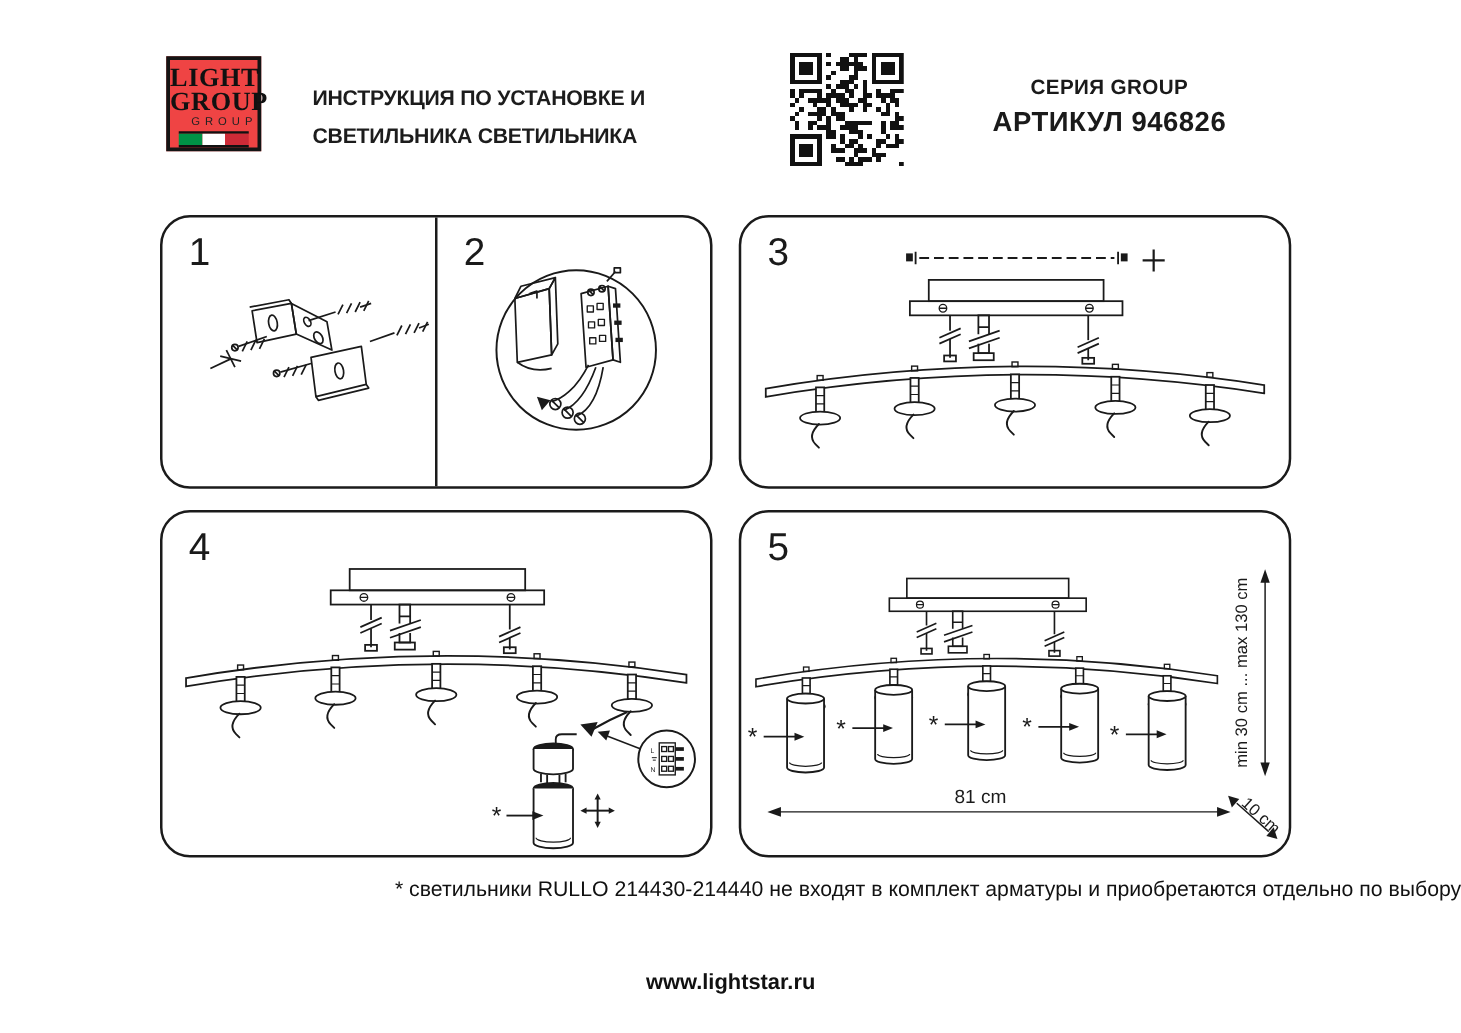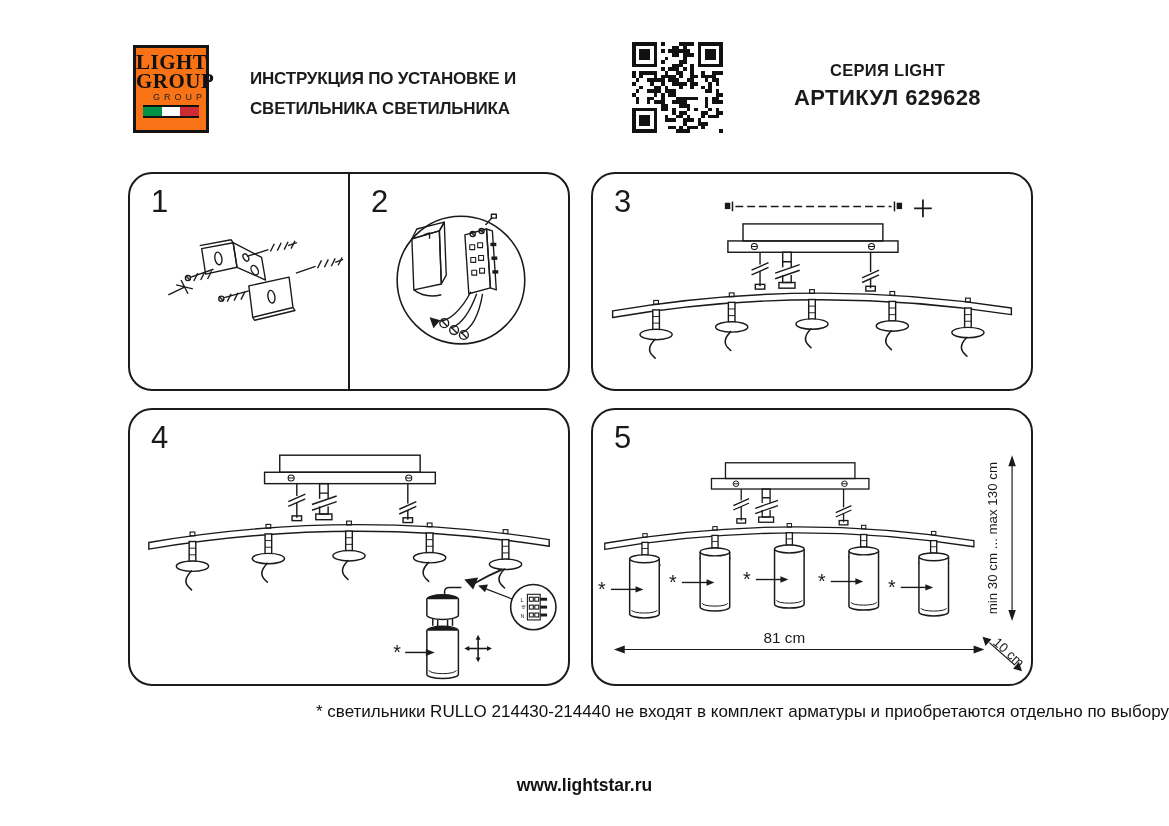--- a/index.html
+++ b/index.html
@@ -1,20 +1,20 @@
 <!DOCTYPE html>
 <html><head>
 <meta charset="utf-8">
 <style>
   html,body{margin:0;padding:0;background:#fff;}
   .page{position:relative;width:1169px;height:826px;background:#fff;overflow:hidden;
         font-family:"Liberation Sans",sans-serif;color:#1a1a1a;}
   
-  .logo{position:absolute;left:133px;top:45px;width:76px;height:88px;border:3px solid #141414;
-        box-sizing:border-box;text-align:center;padding-top:5px;background:#f97316;}
+  .logo{position:absolute;left:133px;top:45px;width:76px;height:76px;border:3px solid #141414;
+        box-sizing:border-box;text-align:center;padding-top:5px;background:#ef4444;}
   .logo-word{font-family:"Liberation Serif",serif;font-weight:700;font-size:21px;line-height:19px;
              letter-spacing:.5px;color:#111;}
   .logo-group{font-size:9px;letter-spacing:4px;margin-top:1px;text-indent:4px;color:#222;text-align:right;}
   .logo-flag{margin:3px 7px 0;height:9px;border-top:2px solid #111;border-bottom:2px solid #111;display:flex;}
   .logo-flag span{flex:1;}
   .title{position:absolute;left:233px;top:47px;margin:17px;font-size:17px;font-weight:700;
          line-height:30px;letter-spacing:-0.2px;color:#1c1c1c;}
   .qr{position:absolute;left:632px;top:42px;width:91px;height:91px;}
   .series-block{position:absolute;left:775px;top:61px;width:225px;text-align:center;}
   .series{font-size:16.5px;font-weight:700;letter-spacing:.3px;}
@@ -328,22 +328,22 @@
         <rect x="65.52" y="0" width="25.48" height="25.48" fill="#111"></rect>
         <rect x="69.16" y="3.64" width="18.2" height="18.2" fill="#fff"></rect>
         <rect x="72.8" y="7.28" width="10.92" height="10.92" fill="#111"></rect>
         <rect x="0" y="65.52" width="25.48" height="25.48" fill="#111"></rect>
         <rect x="3.64" y="69.16" width="18.2" height="18.2" fill="#fff"></rect>
         <rect x="7.28" y="72.8" width="10.92" height="10.92" fill="#111"></rect>
       </svg>
   </div>
 
   <div class="series-block">
-    <div class="series">СЕРИЯ LIGHT</div>
-    <div class="article">АРТИКУЛ 629628</div>
+    <div class="series">СЕРИЯ GROUP</div>
+    <div class="article">АРТИКУЛ 946826</div>
   </div>
 
   <section class="panel panel-1">
     <div class="half">
       <span class="step-num">1</span>
       <svg class="draw" viewBox="0 0 220 219">
         <g fill="none" stroke="#1a1a1a" stroke-width="1.4" stroke-linejoin="round">
 
           <line x1="38" y1="123" x2="55" y2="115"></line>
           <line x1="51" y1="108" x2="58" y2="122"></line>

